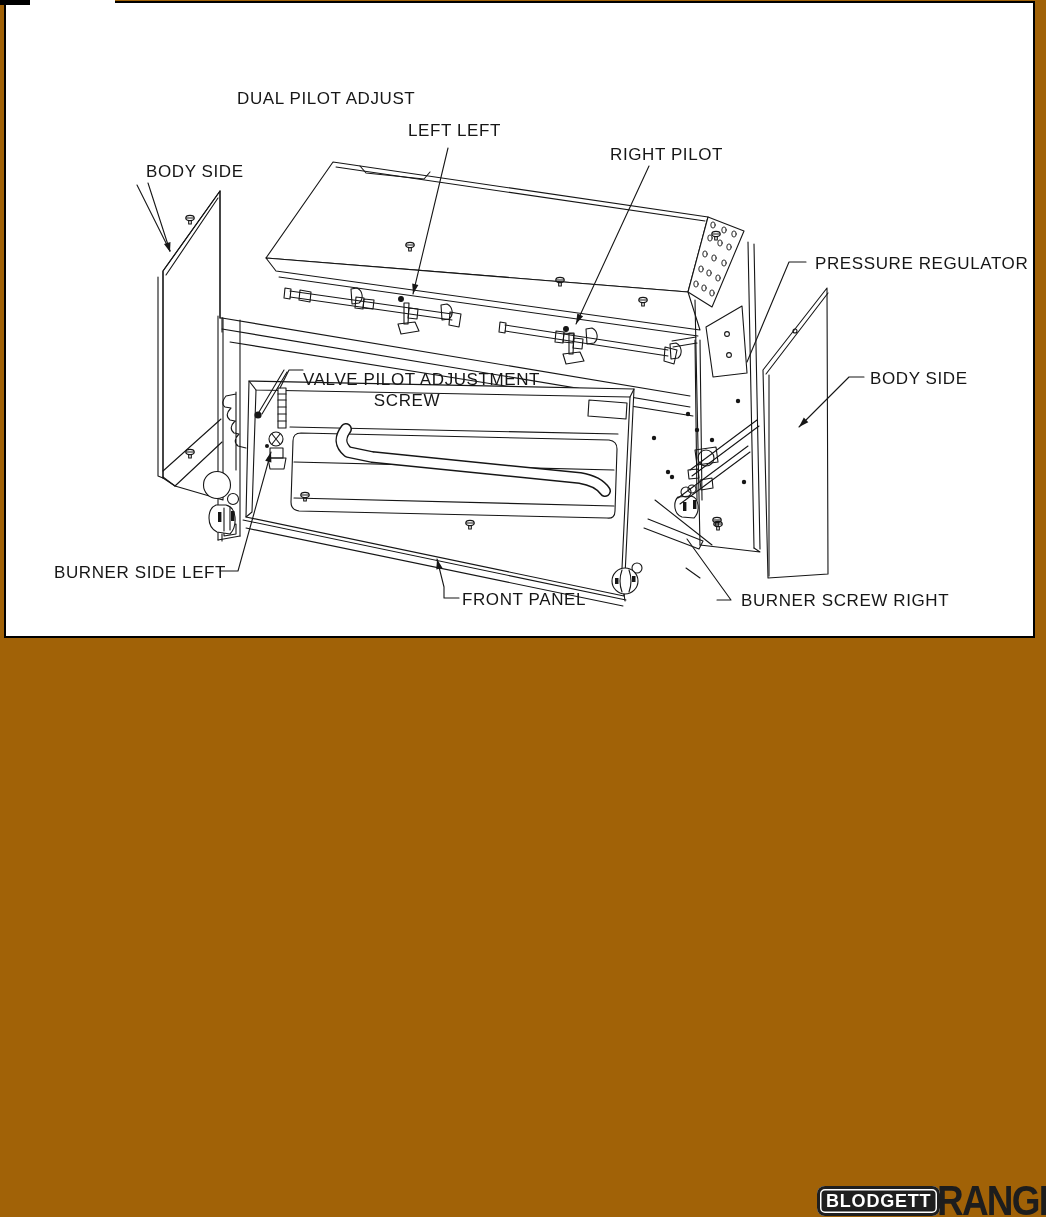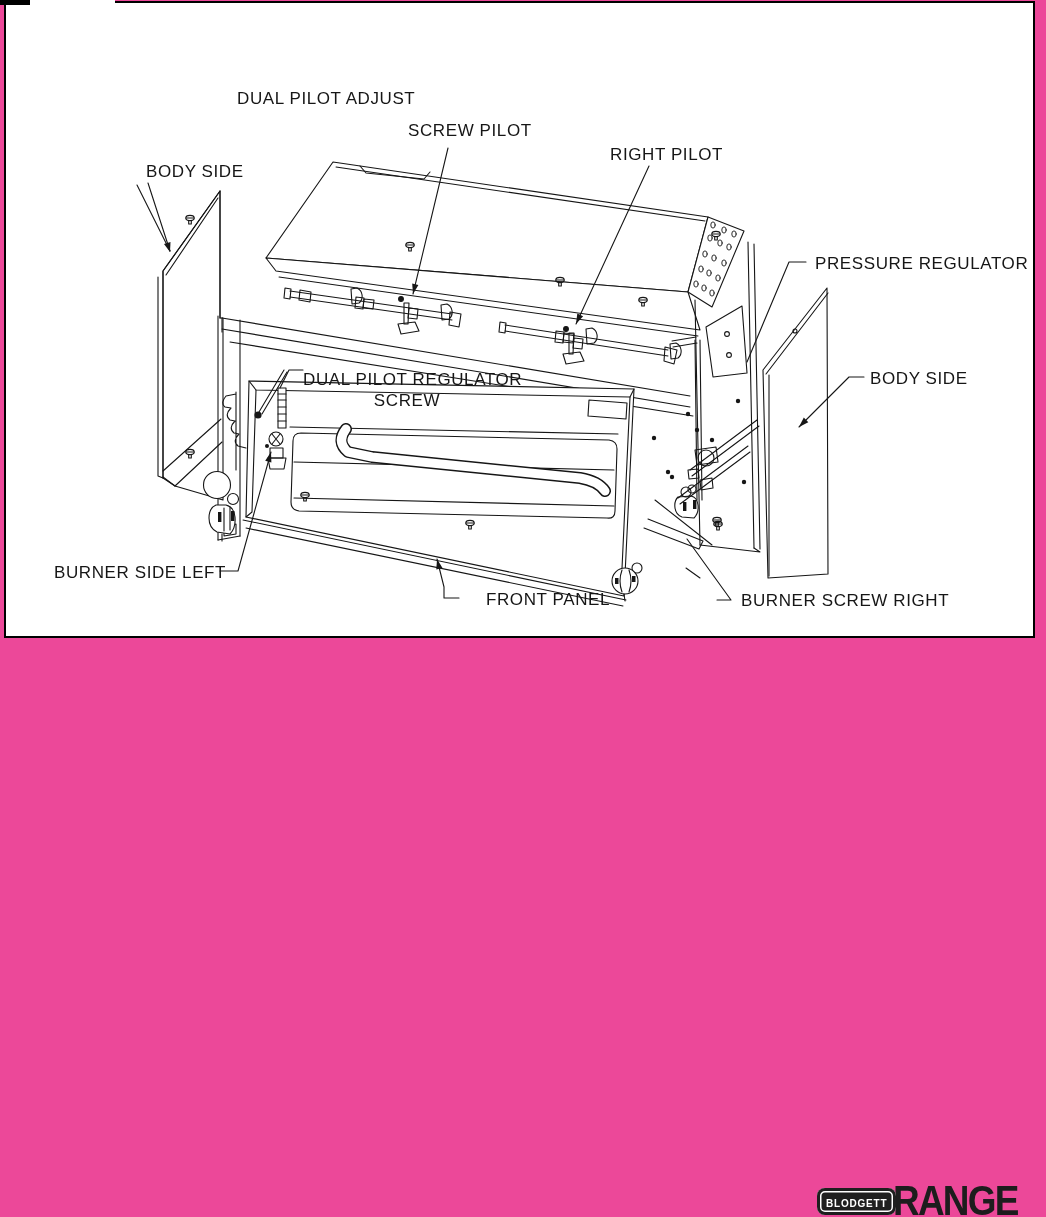--- a/index.html
+++ b/index.html
@@ -1,19 +1,19 @@
 <!DOCTYPE html>
 <html><head>
 <meta charset="utf-8">
 <style>
   html,body{margin:0;padding:0;background:#fff;}
   .page{
     position:relative;
     width:1046px;height:1217px;
-    background:#ec4899;
+    background:#a16207;
     overflow:hidden;
     font-family:"Liberation Sans", sans-serif;
   }
   .figure-box{
     position:absolute;
     left:4px;top:1px;
     width:1031px;height:637px;
     border:2.5px solid #000;
     background:#fff;
     box-sizing:border-box;
@@ -52,21 +52,21 @@
     background:#1f1f1f;
     border-radius:8px;
     padding:5px 9px 4px 9px;
     box-shadow: inset 0 0 0 3px #1f1f1f, inset 0 0 0 4.5px #ffffff;
     position:relative;
     z-index:2;
   }
   .blodgett-box span{
     color:#ffffff;
     font-weight:700;
-    font-size:10px;
+    font-size:18px;
     letter-spacing:0.8px;
   }
   .range-word{
     font-weight:700;
     font-size:42px;
     line-height:32px;
     color:#1d1d1d;
     letter-spacing:-2px;
     transform:scaleX(0.88) scaleY(1.0);
     transform-origin:left center;
@@ -367,31 +367,31 @@
     <g>
       <path d="M459,598 L444,598 L444,587 L437,559"></path>
       <path d="M437,559 L436.3,569.5 L442.5,567.9 Z" fill="#161616" stroke="none"></path>
     </g>
     <g>
       <path d="M717,600 L731,600 L687,539"></path>
     </g>
   </svg>
 
   <div class="lbl" style="left:237px;top:88px">DUAL PILOT ADJUST</div>
-  <div class="lbl" style="left:408px;top:120px">SCREW PILOT</div>
+  <div class="lbl" style="left:408px;top:120px">LEFT LEFT</div>
   <div class="lbl" style="left:610px;top:144px">RIGHT PILOT</div>
   <div class="lbl" style="left:146px;top:161px">BODY SIDE</div>
   <div class="lbl" style="left:815px;top:253px">PRESSURE REGULATOR</div>
   <div class="lbl" style="left:870px;top:368px">BODY SIDE</div>
   <div class="lbl two-line" style="left:303px;top:369px">
-    <span>DUAL PILOT REGULATOR</span>
+    <span>VALVE PILOT ADJUSTMENT</span>
     <span class="line2">SCREW</span>
   </div>
   <div class="lbl" style="left:54px;top:562px">BURNER SIDE LEFT</div>
-  <div class="lbl" style="left:486px;top:589px">FRONT PANEL</div>
+  <div class="lbl" style="left:462px;top:589px">FRONT PANEL</div>
   <div class="lbl" style="left:741px;top:590px">BURNER SCREW RIGHT</div>
 
   <div class="logo">
     <div class="blodgett-box">
       <span>BLODGETT</span>
     </div>
     <div class="range-word">RANGE</div>
   </div>
 
 </div>

